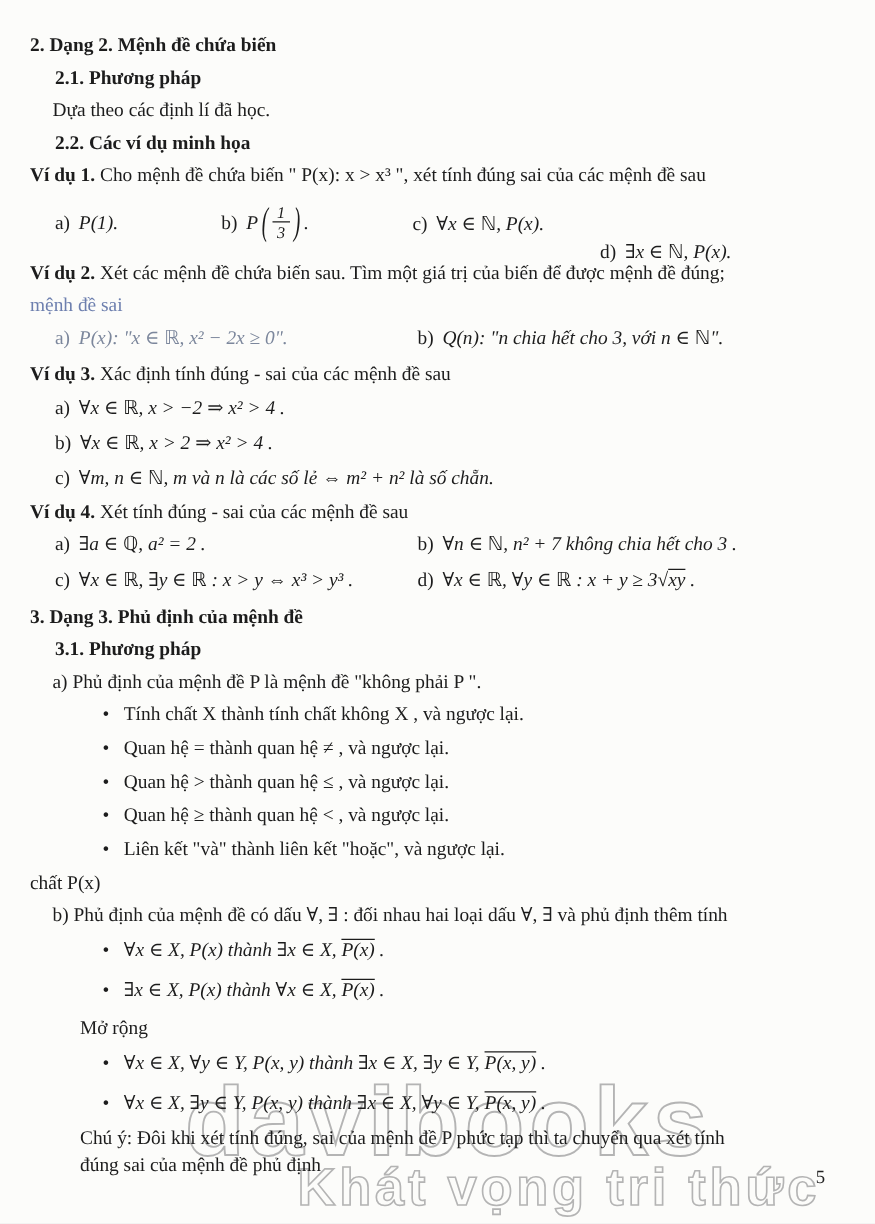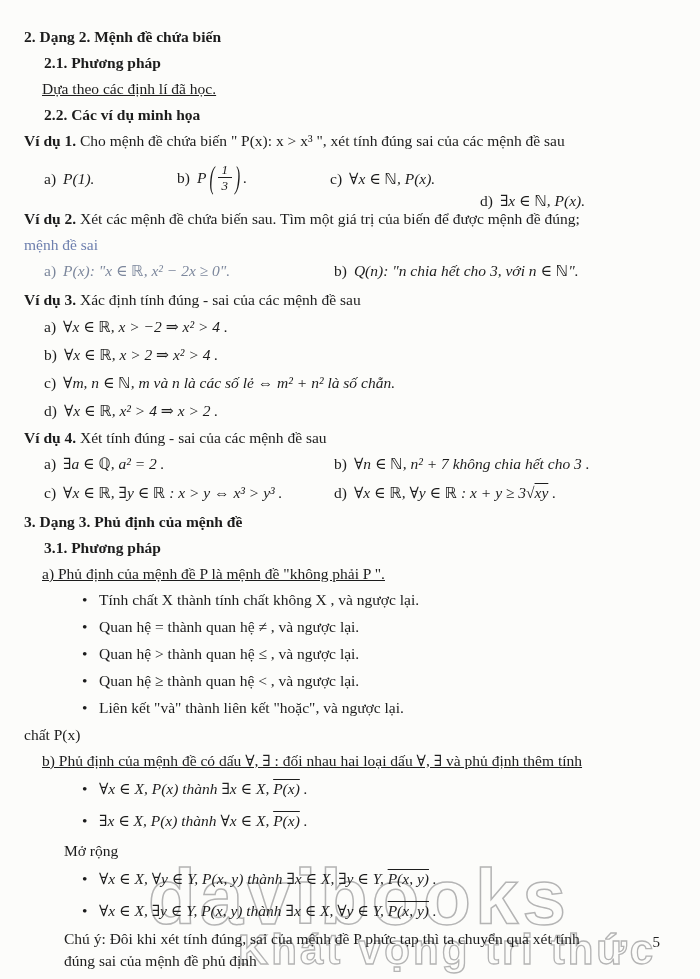--- a/index.html
+++ b/index.html
@@ -11,21 +11,21 @@
     background: #fcfcfa;
     color: #1c1c1c;
     font-family: "Liberation Serif", "DejaVu Serif", "DejaVu Sans", serif;
     font-size: 15.5px;
     overflow: hidden;
   }
   .content { position: relative; z-index: 2; padding: 24px 38px 0 24px; }
   .line { line-height: 25px; margin-bottom: 1px; }
   .b { font-weight: bold; }
   .m { font-style: italic; }
-  .ind18 { padding-left: 18px; text-decoration: underline; }
+  .ind18 { padding-left: 18px; }
   .ind20 { padding-left: 20px; }
   .ind40 { padding-left: 40px; }
   .lbl { font-style: normal; margin-right: 7px; }
   .blue { color: #6d7fae; font-family: Liberation Serif, serif; }
   .grey-blue { color: #7c879c; }
 
   .row4 { display: flex; align-items: center; padding-left: 20px; height: 50px; margin-bottom: 2px; }
   .row4 .c1 { width: 133px; }
   .row4 .c2 { width: 153px; }
   .row4 .c3 { width: 150px; }
@@ -89,21 +89,20 @@
 
     <div class="row2">
       <div class="colL grey-blue"><span class="lbl">a)</span><span class="m">P(x): "x ∈ ℝ, x² − 2x ≥ 0".</span></div>
       <div class="colR"><span class="lbl">b)</span><span class="m">Q(n): "n chia hết cho 3, với n ∈ ℕ".</span></div>
     </div>
 
     <div class="line"><span class="b">Ví dụ 3.</span> <span>Xác định tính đúng - sai của các mệnh đề sau</span></div>
     <div class="line ind20" style="line-height:27px"><span class="lbl">a)</span><span class="m">∀x ∈ ℝ, x &gt; −2 ⇒ x² &gt; 4 .</span></div>
     <div class="line ind20" style="line-height:27px"><span class="lbl">b)</span><span class="m">∀x ∈ ℝ, x &gt; 2 ⇒ x² &gt; 4 .</span></div>
     <div class="line ind20" style="line-height:27px"><span class="lbl">c)</span><span class="m">∀m, n ∈ ℕ,  m  và  n  là các số lẻ ⇔  m² + n²  là số chẵn.</span></div>
-    <div class="line ind20" style="line-height:27px"><span class="lbl">d)</span><span class="m">∀x ∈ ℝ, x² &gt; 4 ⇒ x &gt; 2 .</span></div>
 
     <div class="line"><span class="b">Ví dụ 4.</span> <span>Xét tính đúng - sai của các mệnh đề sau</span></div>
 
     <div class="row2">
       <div class="colL"><span class="lbl">a)</span><span class="m">∃a ∈ ℚ,  a² = 2 .</span></div>
       <div class="colR"><span class="lbl">b)</span><span class="m">∀n ∈ ℕ, n² + 7  không chia hết cho  3 .</span></div>
     </div>
     <div class="row2">
       <div class="colL"><span class="lbl">c)</span><span class="m">∀x ∈ ℝ, ∃y ∈ ℝ : x &gt; y ⇔ x³ &gt; y³ .</span></div>
       <div class="colR"><span class="lbl">d)</span><span class="m"><span>∀x ∈ ℝ, ∀y ∈ ℝ : x + y ≥ 3√</span><span class="ov">xy</span><span> .</span></span></div>

